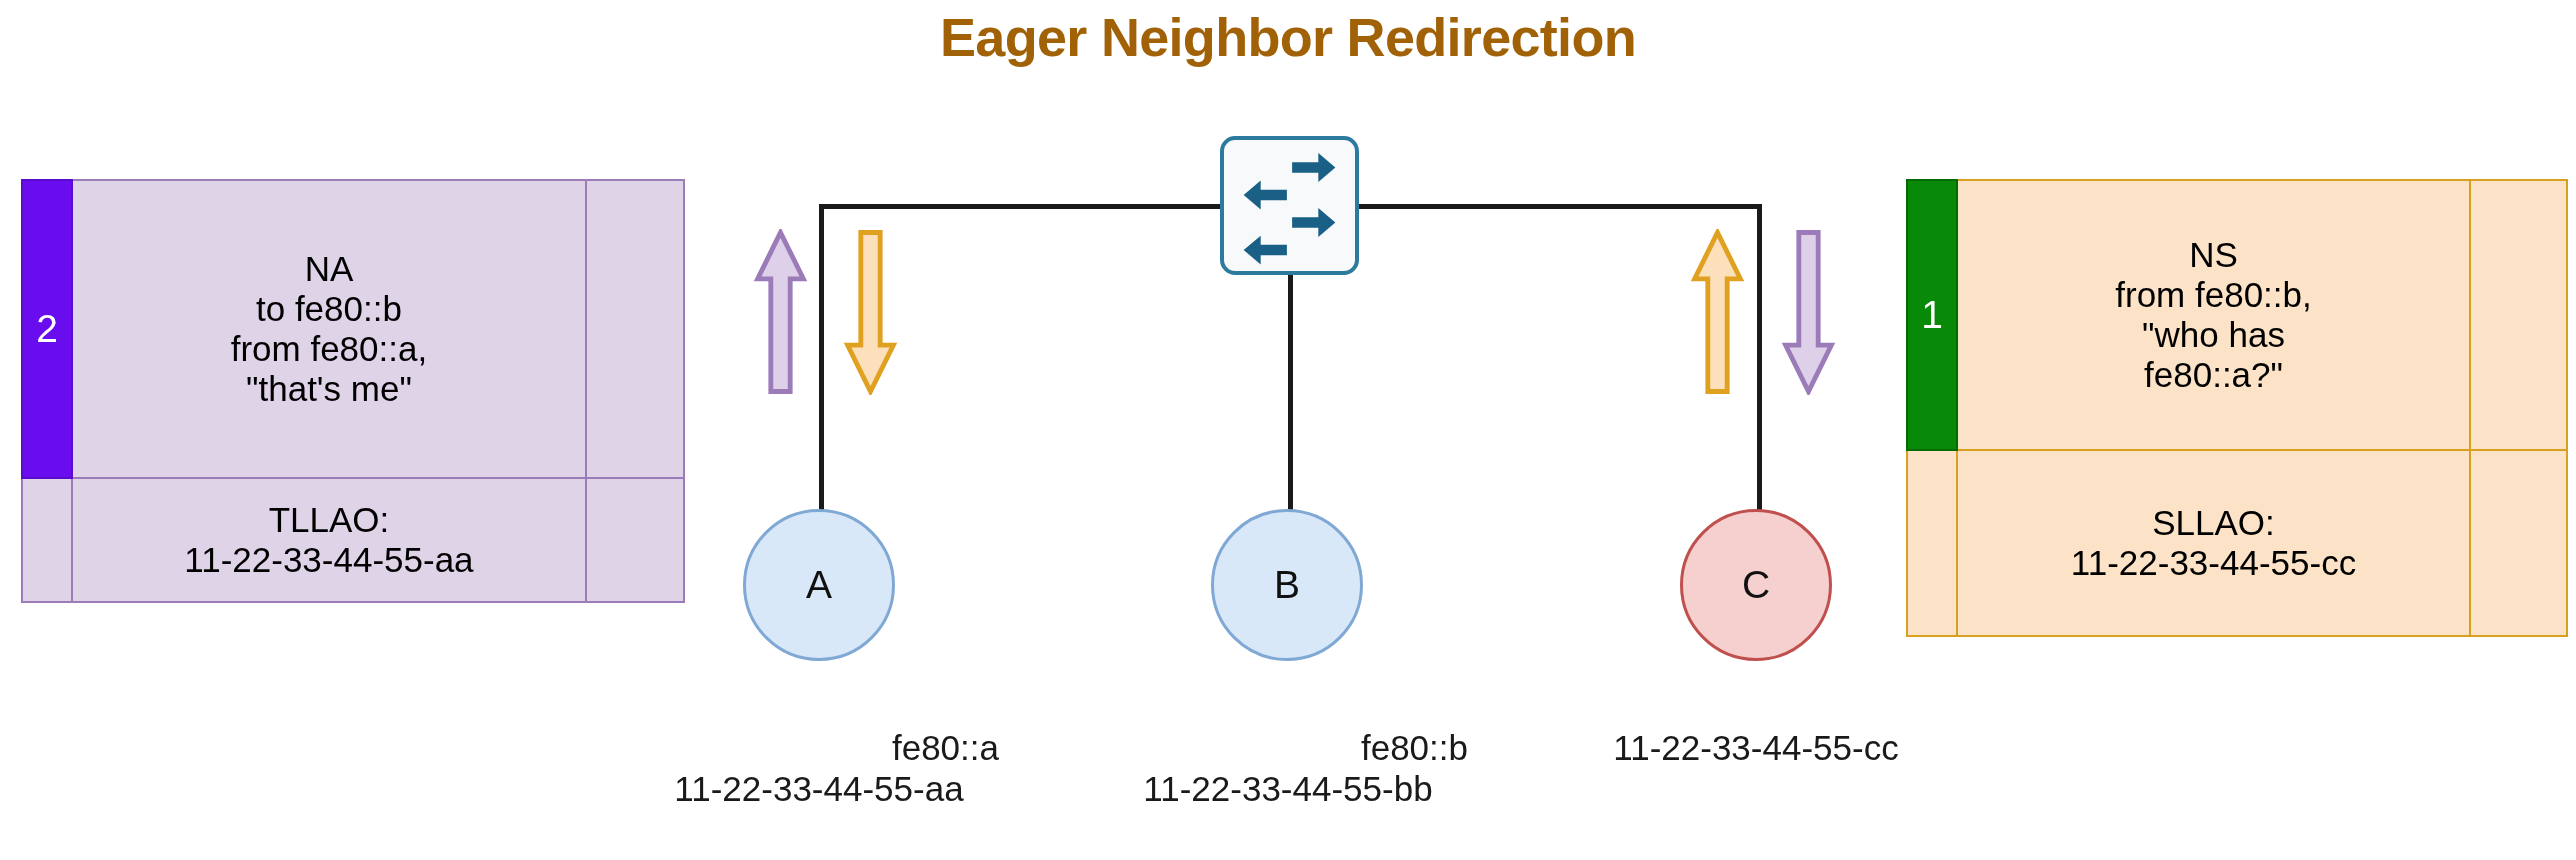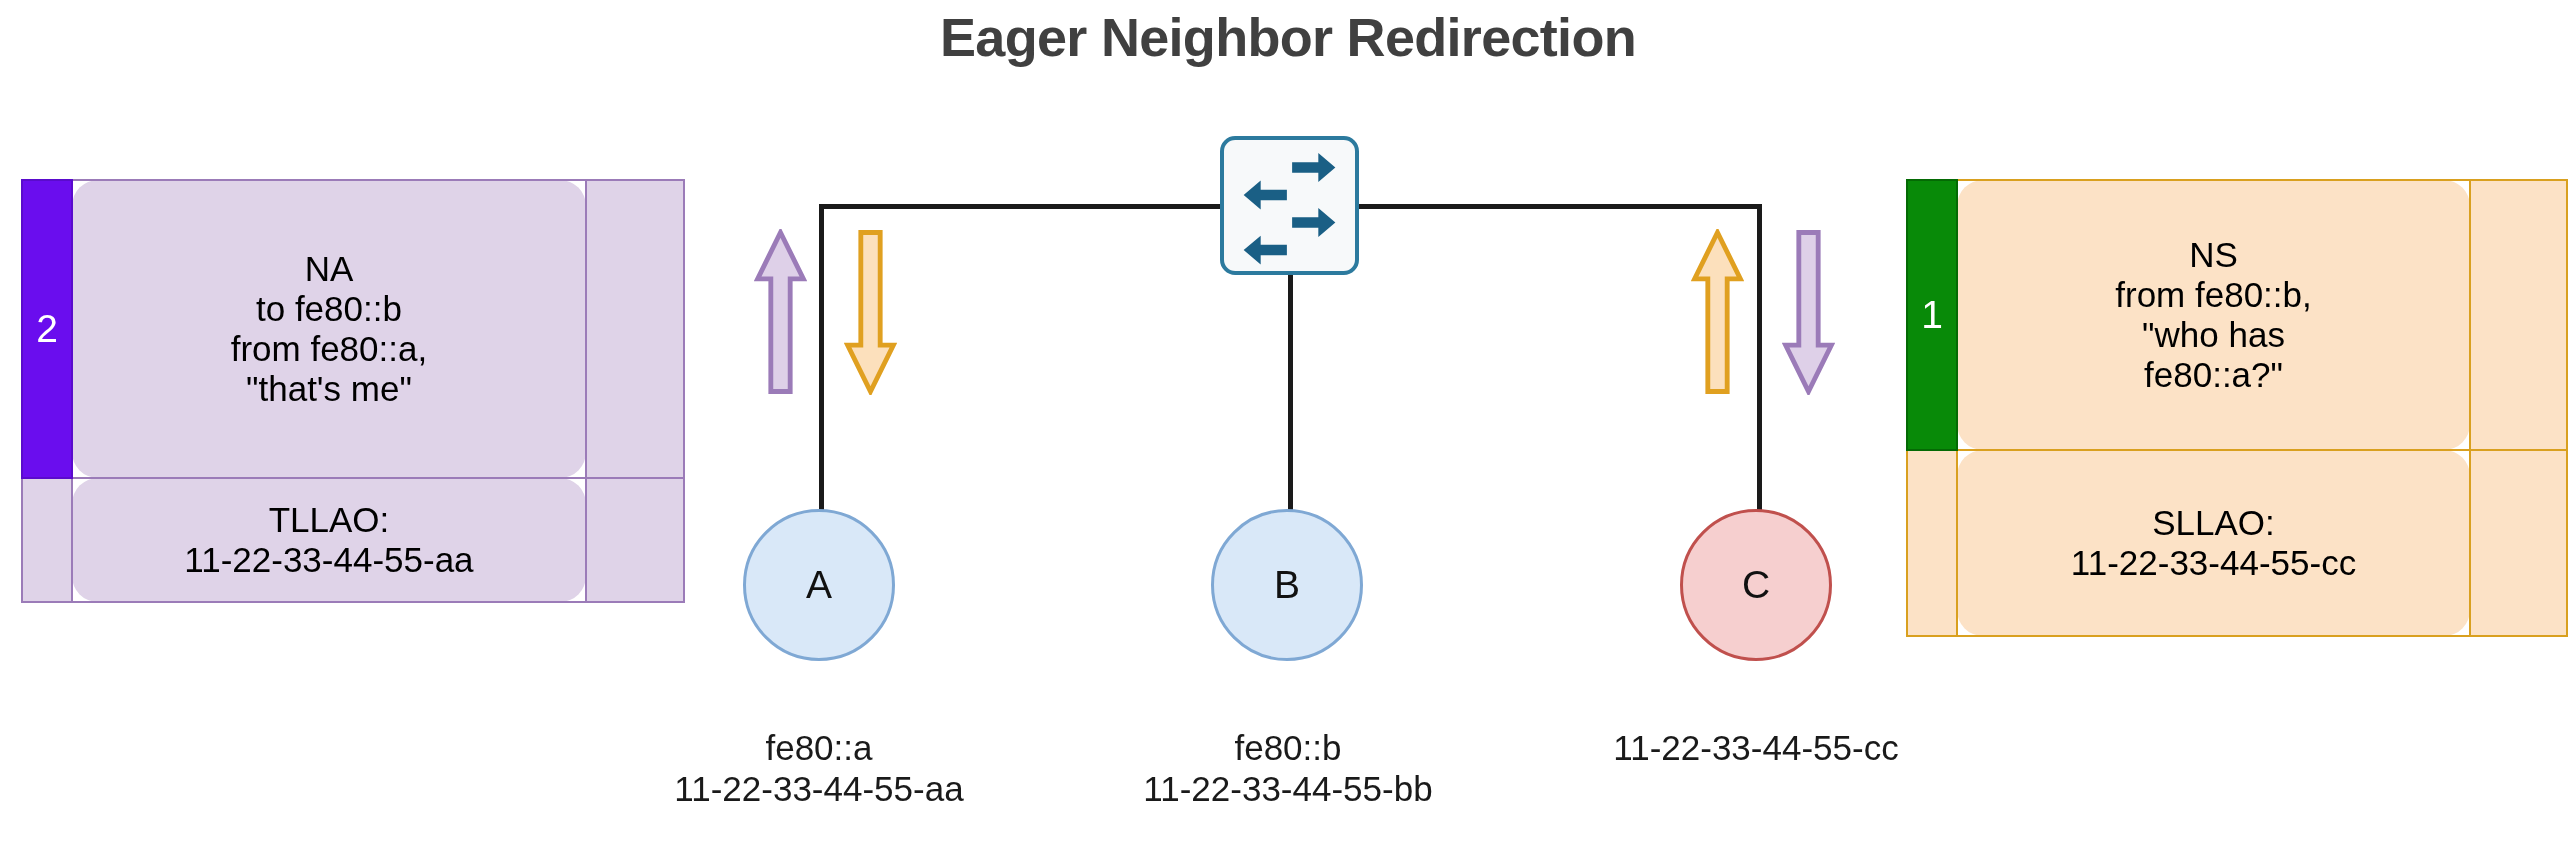--- a/index.html
+++ b/index.html
@@ -12,21 +12,21 @@
   }
   #stage{position:absolute;left:0;top:0;width:2576px;height:861px;}
 
   
   .title{
     position:absolute;
     left:0;top:5.5px;width:2576px;
     text-align:center;
     font-size:54px;
     font-weight:bold;
-    color:#404040;
+    color:#a16207;
     letter-spacing:-0.7px;
   }
 
   
   .msg-table{
     position:absolute;
     box-sizing:border-box;
     border-collapse:collapse;
   }
   .msg-table table{
@@ -68,21 +68,21 @@
     margin-left:40px;
   }
   .tbl-orange .badge-cell{
     background:#088A08;
     border:2.8px solid #046A04;
     color:#ffffff;
     font-size:39px;
     font-weight:500;
   }
 
-  .cell-lines{white-space:pre-line;border-radius:26px;}
+  .cell-lines{white-space:pre-line;}
 
   
   .bus-line{
     position:absolute;
     background:#1A1A1A;
   }
   .h-bus{left:819px;top:204px;width:942px;height:4.8px;}
   .v-drop{width:4.8px;background:#1A1A1A;position:absolute;}
   .drop-a{left:819px;top:204px;height:309px;}
   .drop-b{left:1288px;top:204px;height:309px;}
@@ -125,21 +125,21 @@
     position:absolute;
     width:360px;
     text-align:center;
     font-size:35px;
     color:#1A1A1A;
     line-height:1.18;
   }
   .cap-a{left:639px;top:727px;}
   .cap-b{left:1108px;top:727px;}
   .cap-c{left:1576px;top:727px;}
-  .node-caption .ip{display:block;}
+  .node-caption .ip{display:block;text-align:right;}
   .node-caption .mac{display:block;}
 
   
   .flow-arrow{position:absolute;z-index:3;}
   .flow-arrow svg{display:block;}
   .arr-a-purple{left:754px;top:229px;}
   .arr-a-orange{left:844px;top:229px;}
   .arr-c-orange{left:1691px;top:229px;}
   .arr-c-purple{left:1782px;top:229px;}
 </style>

